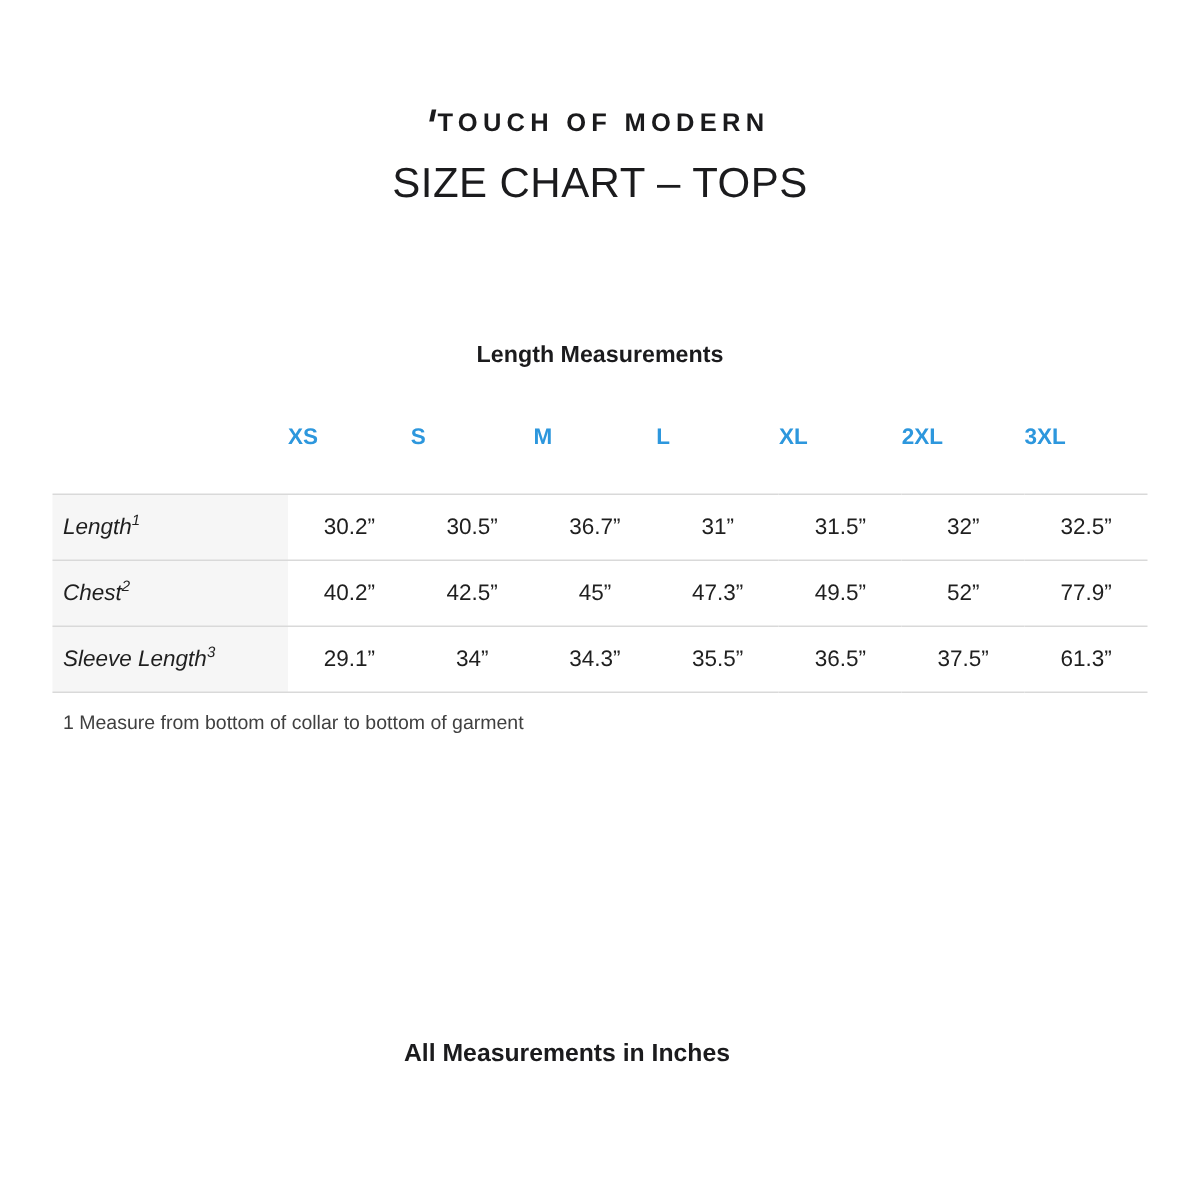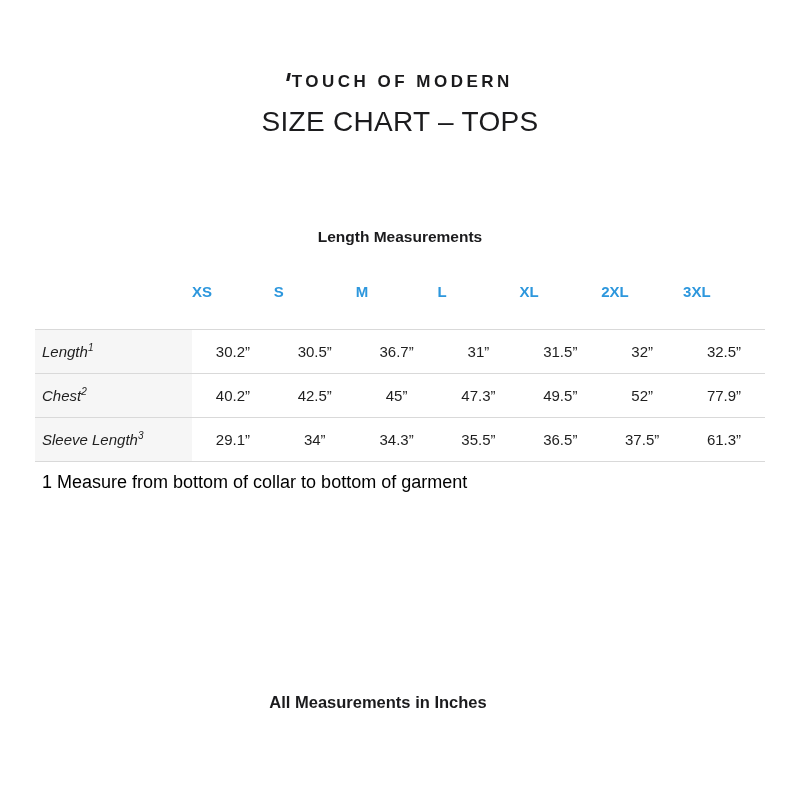--- a/index.html
+++ b/index.html
@@ -93,23 +93,23 @@
   }
   tbody td {
     text-align: center;
     font-size: 15px;
   }
   sup { font-size: 10px; line-height: 0; }
 
   .footnotes {
     position: absolute;
     top: 474px; left: 42px;
-    font-size: 18px;
+    font-size: 13px;
     line-height: 16px;
-    color: #000000;
+    color: #404040;
   }
 
   .bottom-note {
     position: absolute;
     top: 693px; left: 0; width: 100%;
     text-align: center;
     font-size: 16.5px;
     font-weight: 700;
     color: #1b1b1d;
     transform: translateX(-22px);

